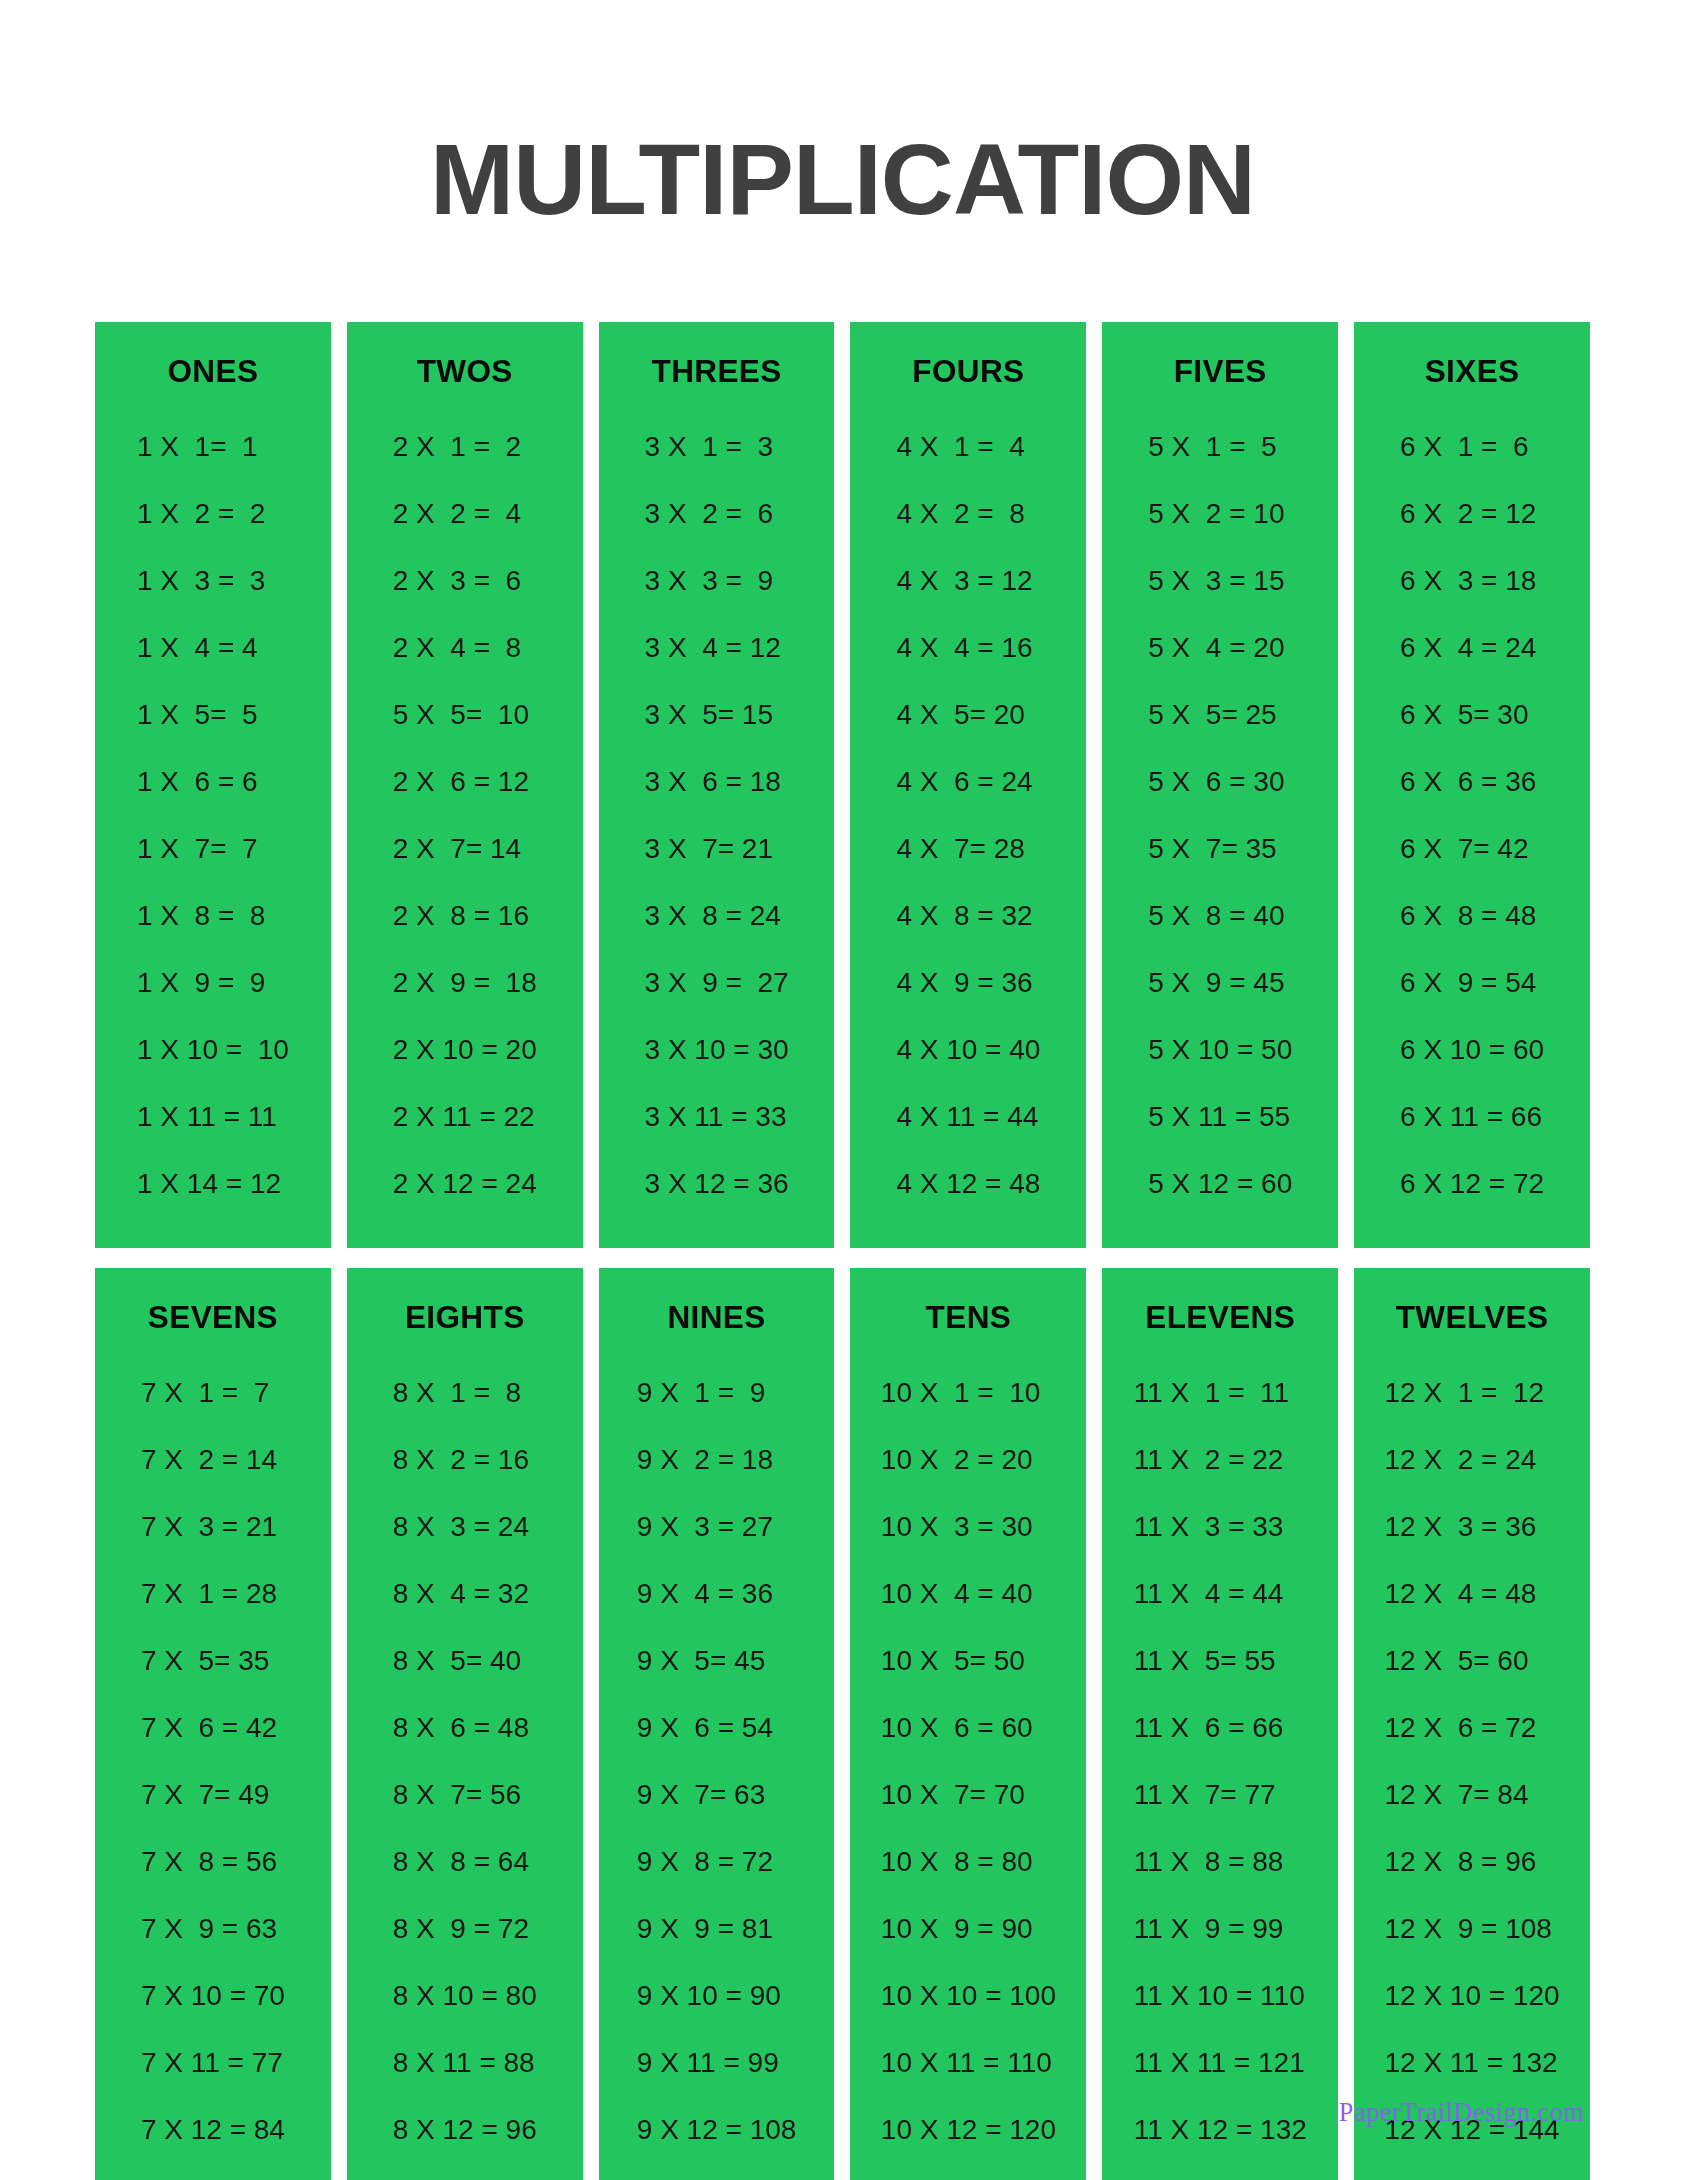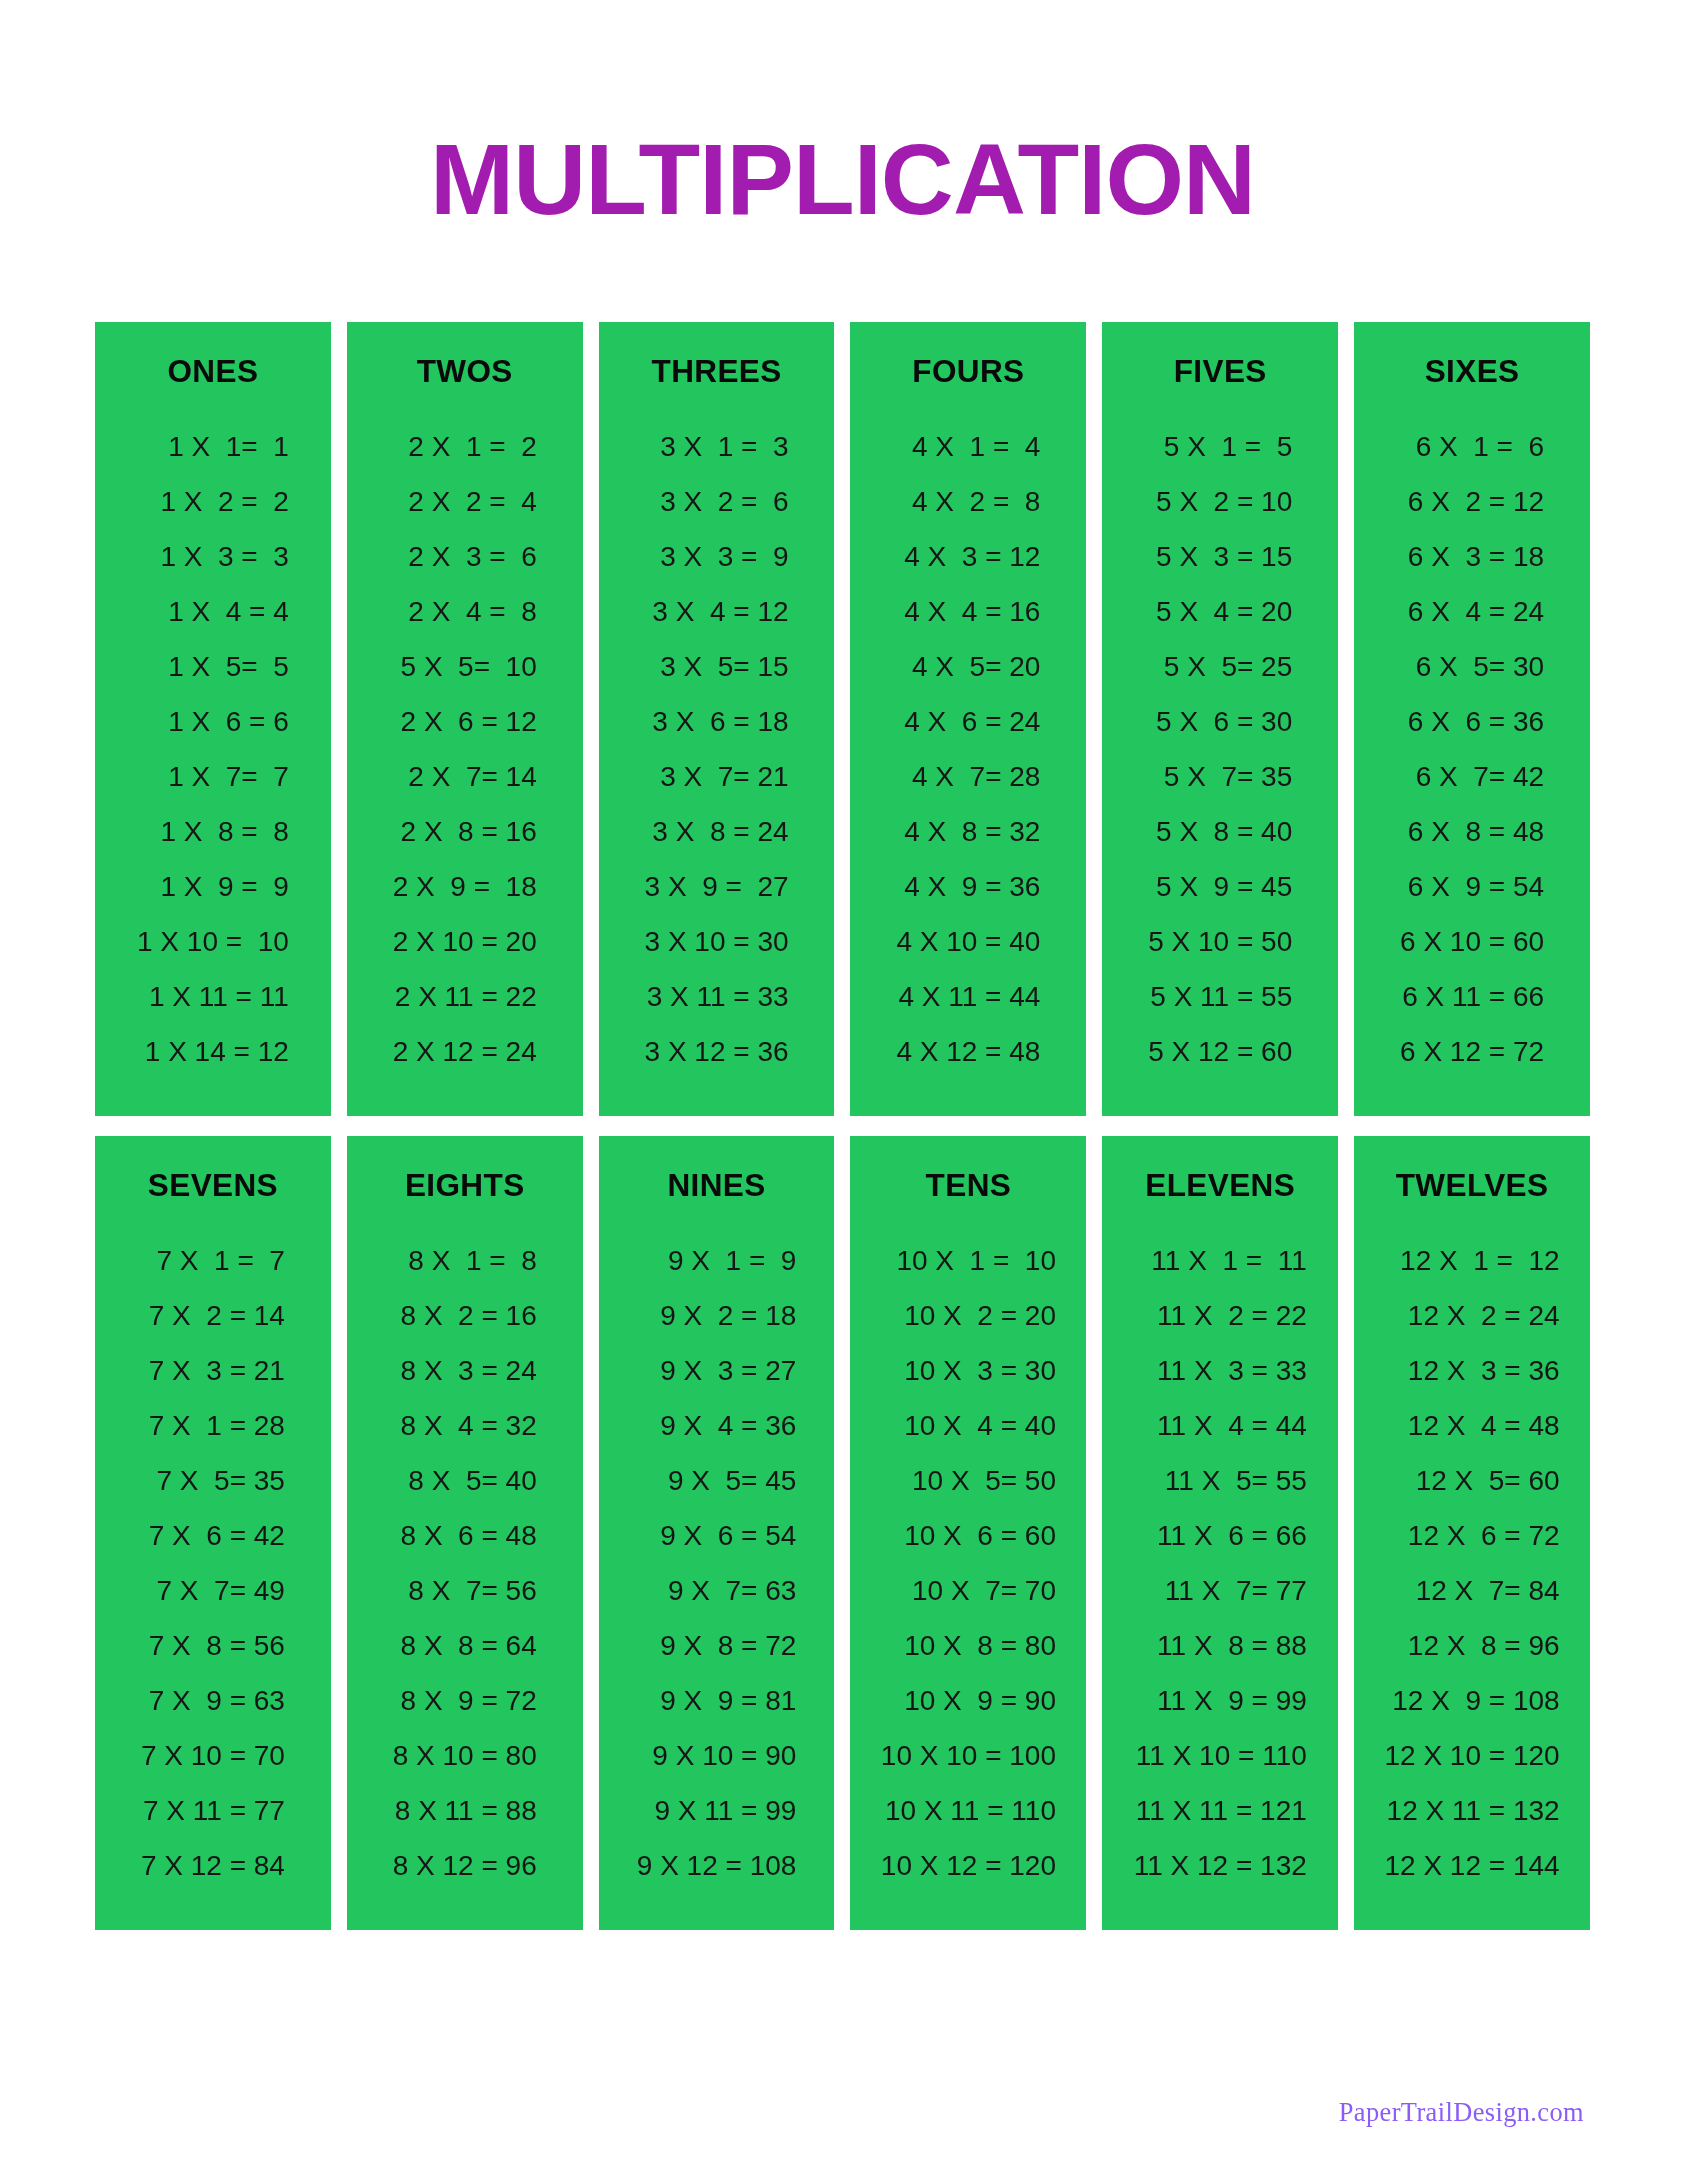--- a/index.html
+++ b/index.html
@@ -23,21 +23,21 @@
   }
   .title {
     text-align: center;
     font-size: 101px;
     font-weight: 700;
     letter-spacing: -0.9px;
     margin: 0;
     padding-top: 129px;
     padding-bottom: 0;
     line-height: 1.0;
-    color: #a21caf;
+    color: #404040;
   }
   .grid {
     margin-top: 92px;
     display: grid;
     grid-template-columns: repeat(6, 1fr);
     column-gap: 16px;
     row-gap: 20.4px;
   }
   .card {
     background: #22c55e;
@@ -51,22 +51,21 @@
     font-size: 31.5px;
     font-weight: 700;
     letter-spacing: 0.4px;
     color: #0a0a0a;
     margin-bottom: 29px;
     text-align: center;
   }
   .rows {
     display: flex;
     flex-direction: column;
-    gap: 0px;
-    align-items: flex-end;
+    gap: 12px;
   }
   .row {
     font-size: 28px;
     line-height: 55px;
     color: #161616;
     white-space: pre;
     text-align: left;
   }
   .footer {
     position: absolute;

